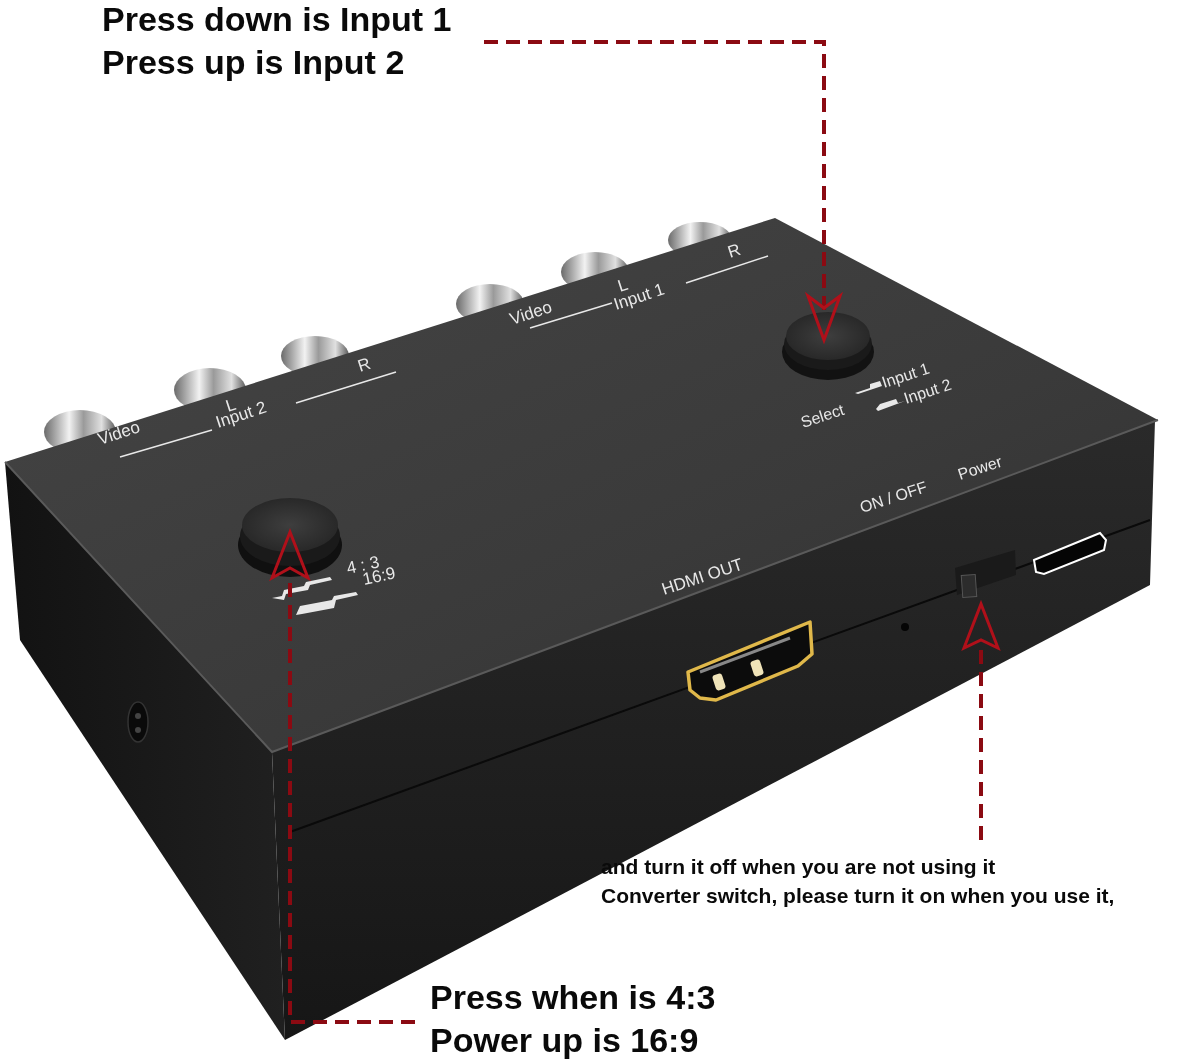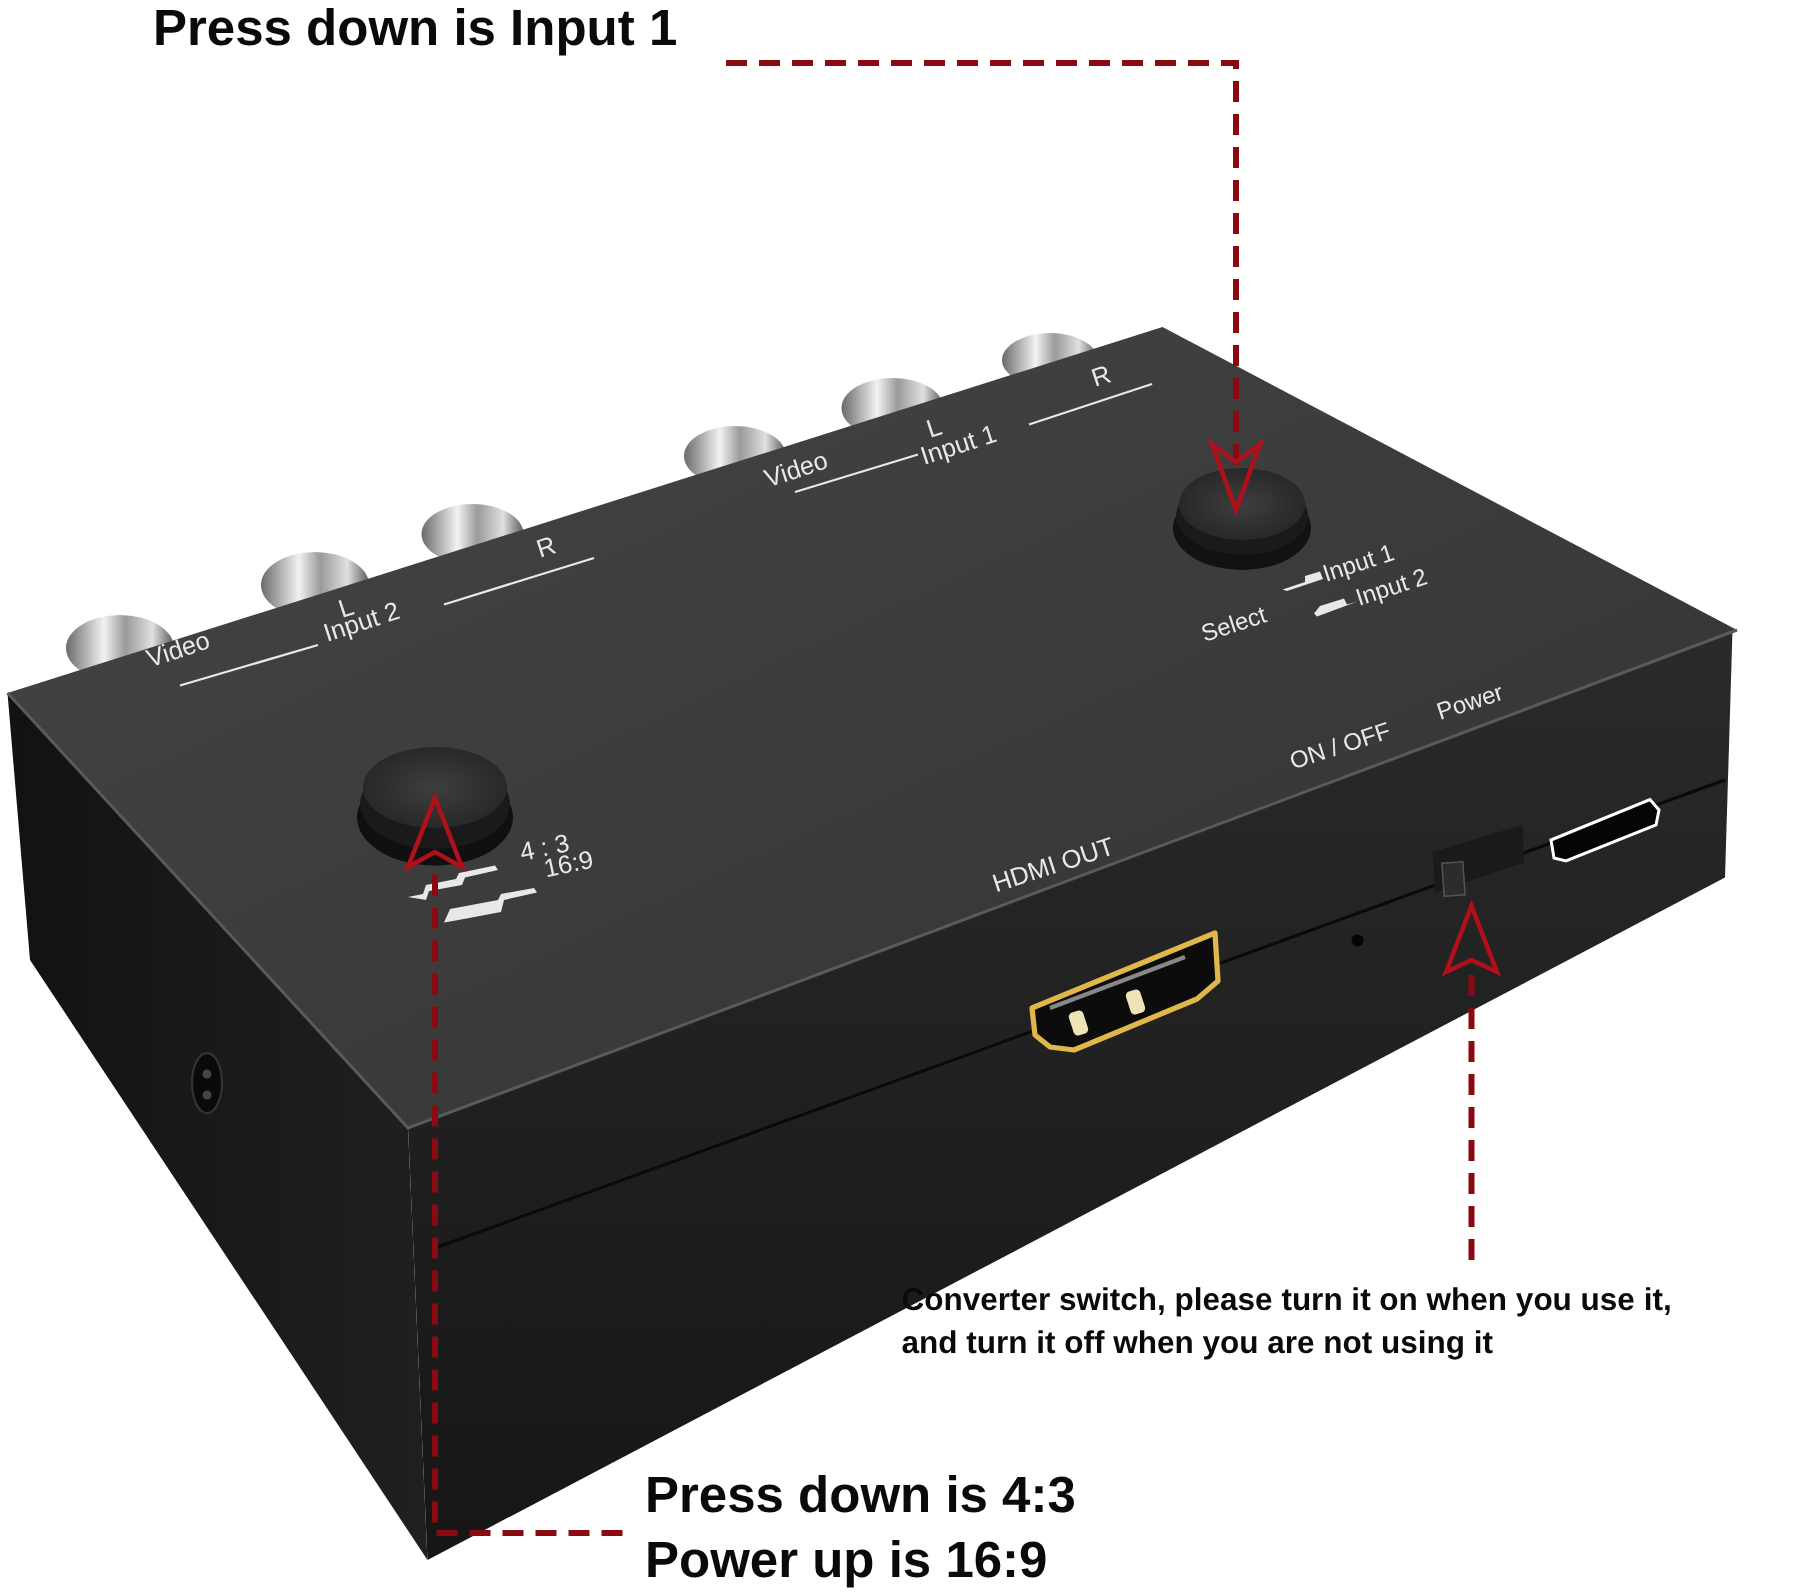--- a/index.html
+++ b/index.html
@@ -147,24 +147,25 @@
 
     <g stroke="#b0101a" stroke-width="3" fill="none" stroke-linejoin="miter">
       <path d="M808,296 L824,340 L840,296 L824,308 Z"></path>
       <path d="M272,578 L290,532 L308,578 L290,568 Z"></path>
       <path d="M964,648 L981,604 L998,648 L981,640 Z"></path>
     </g>
   </svg>
 
   <div id="callout-input" class="callout-text">
     <span class="line">Press down is Input 1</span>
+    <span class="line">Press up is Input 2</span>
   </div>
 
   <div id="callout-power" class="callout-text">
+    <span class="line">and turn it off when you are not using it</span>
     <span class="line">Converter switch, please turn it on when you use it,</span>
-    <span class="line">and turn it off when you are not using it</span>
   </div>
 
   <div id="callout-aspect" class="callout-text">
-    <span class="line">Press down is 4:3</span>
+    <span class="line">Press when is 4:3</span>
     <span class="line">Power up is 16:9</span>
   </div>
 </div>
 
 </body></html>

